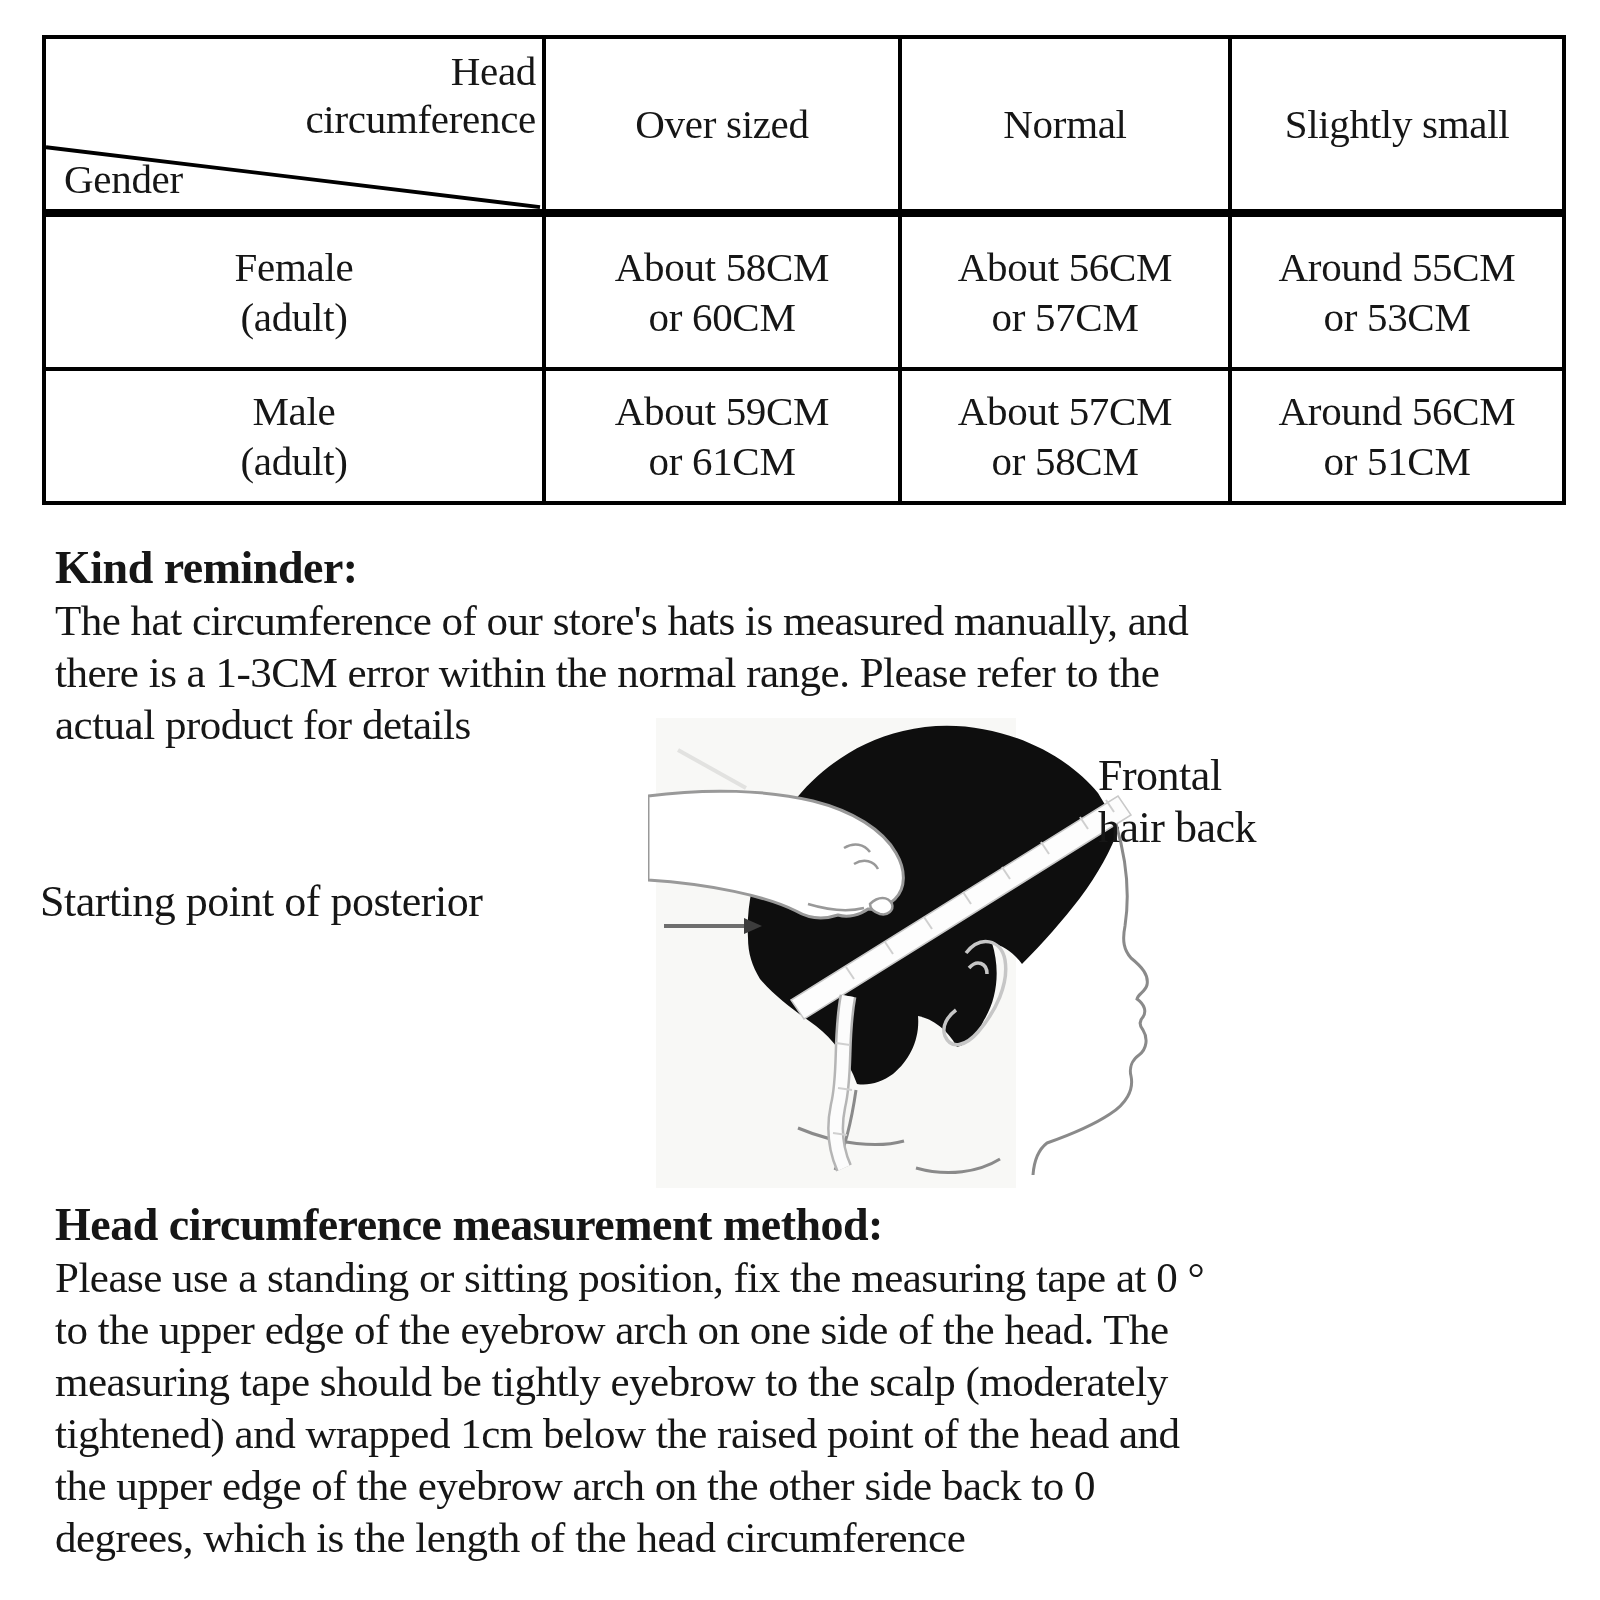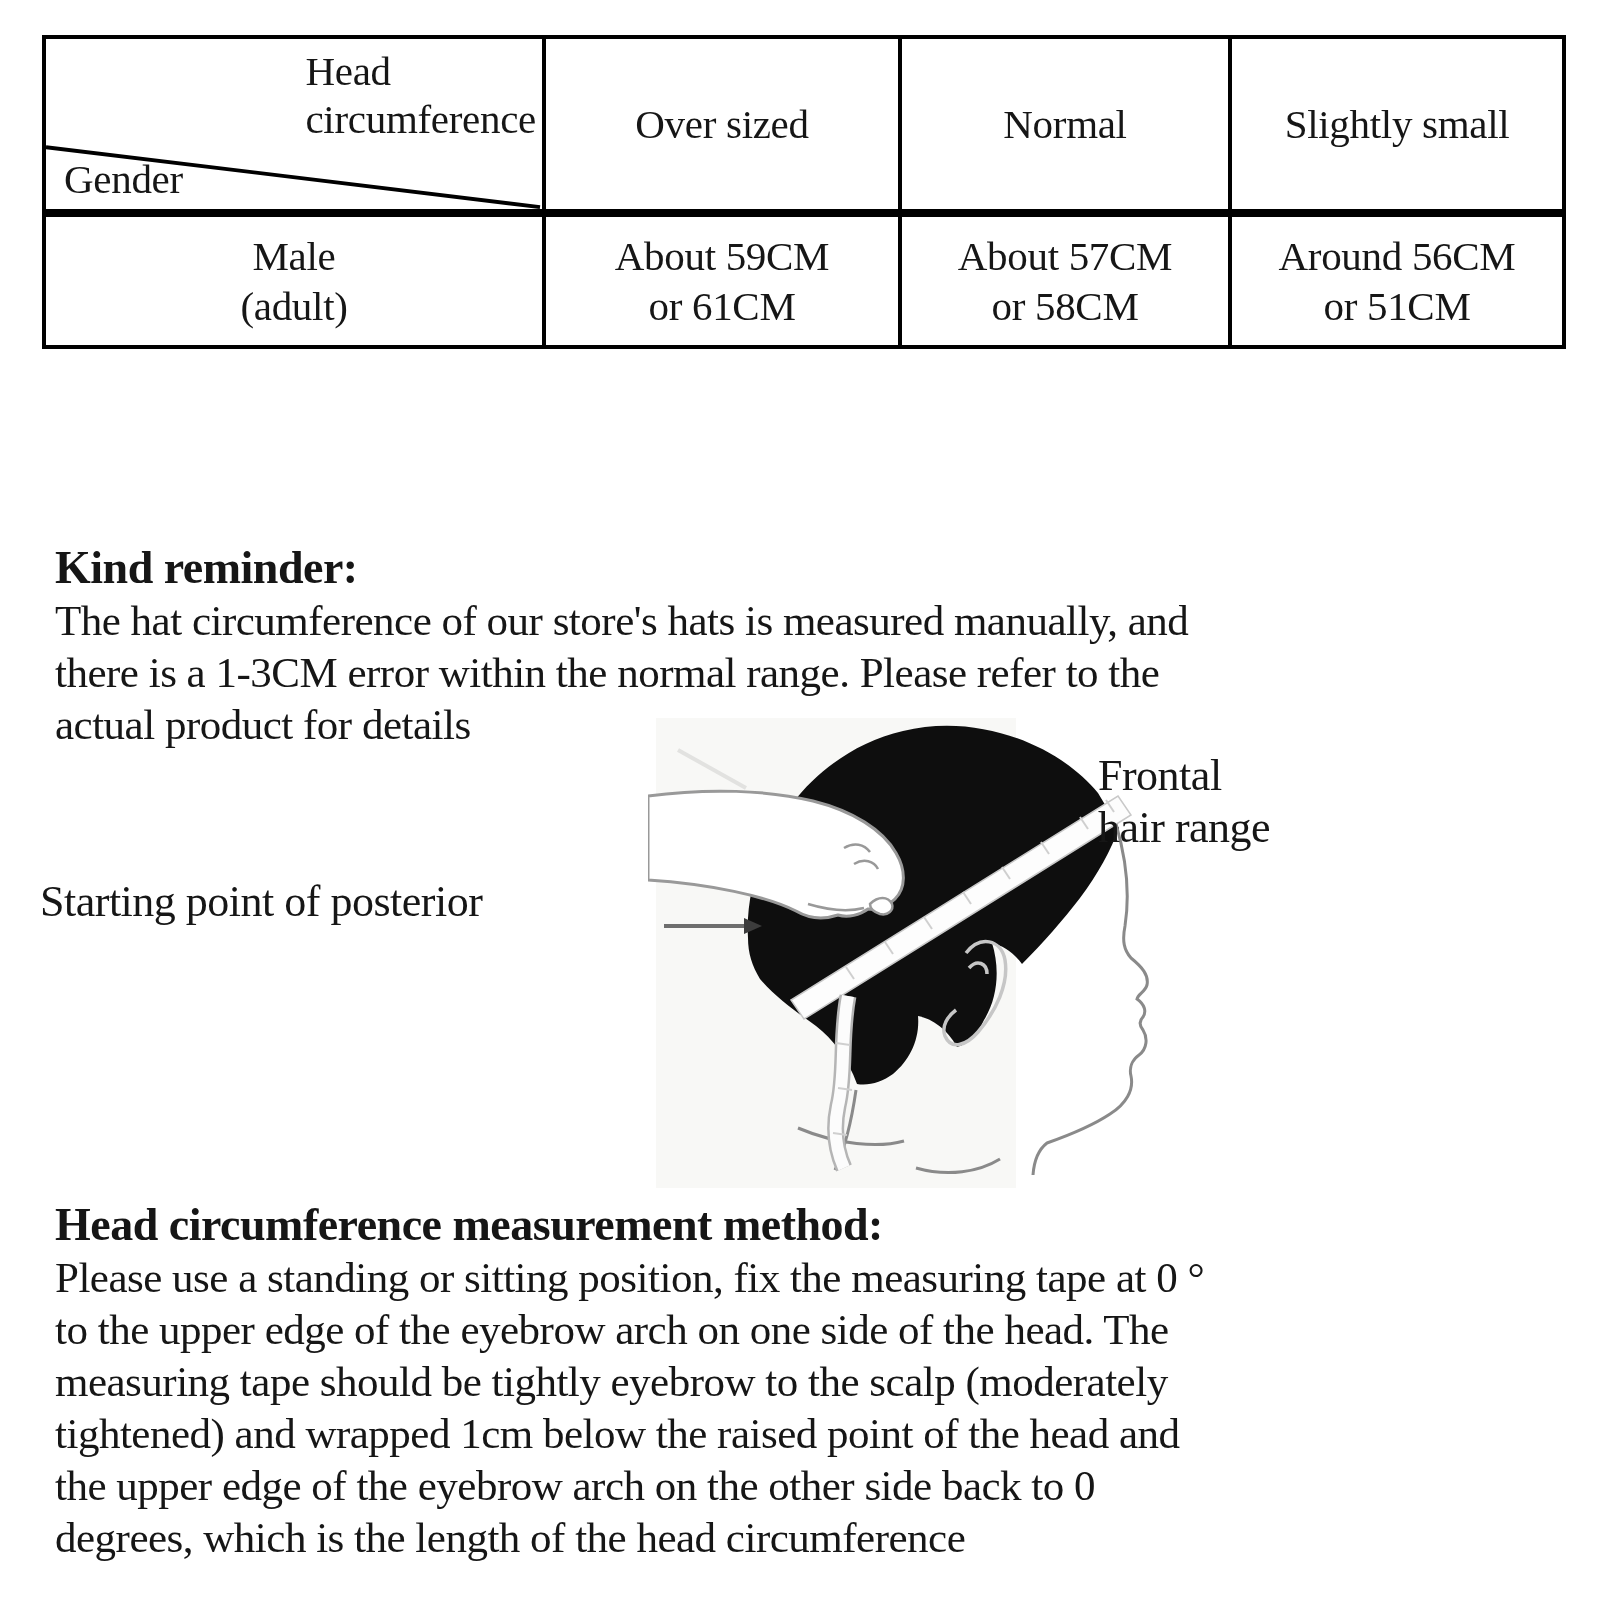--- a/index.html
+++ b/index.html
@@ -18,21 +18,21 @@
     text-align:center;vertical-align:middle;
     font-weight:normal;font-size:41px;line-height:50px;
     padding:0;letter-spacing:-0.3px;
   }
   table.size-table thead th{border-bottom-width:8px;}
   tr.hdr-row{height:176px;}
   tr.row-1{height:156px;}
   tr.row-2{height:134px;}
   th.corner{position:relative;}
   .corner-svg{position:absolute;left:0;top:0;width:100%;height:100%;}
-  .corner-top{position:absolute;top:8px;right:6px;text-align:left;line-height:48px;}
+  .corner-top{position:absolute;top:8px;right:6px;text-align:right;line-height:48px;}
   .corner-bottom{position:absolute;bottom:8px;left:18px;line-height:44px;}
 
   
   .blk-heading{font-weight:bold;font-size:46px;line-height:54px;letter-spacing:-0.5px;white-space:nowrap;}
   .blk-line{font-size:43px;line-height:52px;letter-spacing:-0.5px;white-space:nowrap;}
   .kind-reminder{left:55px;top:541px;}
   .method{left:55px;top:1198px;}
 
   .diagram-label{text-align:left;font-size:44px;line-height:52px;letter-spacing:-0.5px;}
   .label-left{left:40px;top:876px;width:600px;}
@@ -62,20 +62,38 @@
             <span style="display:block">circumference</span>
           </span>
           <span class="corner-bottom">Gender</span>
         </th>
         <th>Over sized</th>
         <th>Normal</th>
         <th>Slightly small</th>
       </tr>
     </thead>
     <tbody>
+      <tr class="row-1">
+        <td>
+          <div>Female</div>
+          <div>(adult)</div>
+        </td>
+        <td>
+          <div>About 58CM</div>
+          <div>or 60CM</div>
+        </td>
+        <td>
+          <div>About 56CM</div>
+          <div>or 57CM</div>
+        </td>
+        <td>
+          <div>Around 55CM</div>
+          <div>or 53CM</div>
+        </td>
+      </tr>
       <tr class="row-2">
         <td>
           <div>Male</div>
           <div>(adult)</div>
         </td>
         <td>
           <div>About 59CM</div>
           <div>or 61CM</div>
         </td>
         <td>
@@ -186,21 +204,21 @@
       <polygon points="96,220 114,228 96,236" fill="#3c3c3c"></polygon>
     </g>
   </svg>
 </div>
 
 <div class="abs diagram-label label-left">
   <div>Starting point of posterior</div>
 </div>
 <div class="abs diagram-label label-right">
   <div>Frontal</div>
-  <div>hair range</div>
+  <div>hair back</div>
 </div>
 
 <section class="abs method">
   <h2 class="blk-heading" style="margin:0">Head circumference measurement method:</h2>
   <div class="blk-line">Please use a standing or sitting position, fix the measuring tape at 0 °</div>
   <div class="blk-line">to the upper edge of the eyebrow arch on one side of the head. The</div>
   <div class="blk-line">measuring tape should be tightly eyebrow to the scalp (moderately</div>
   <div class="blk-line">tightened) and wrapped 1cm below the raised point of the head and</div>
   <div class="blk-line">the upper edge of the eyebrow arch on the other side back to 0</div>
   <div class="blk-line">degrees, which is the length of the head circumference</div>

